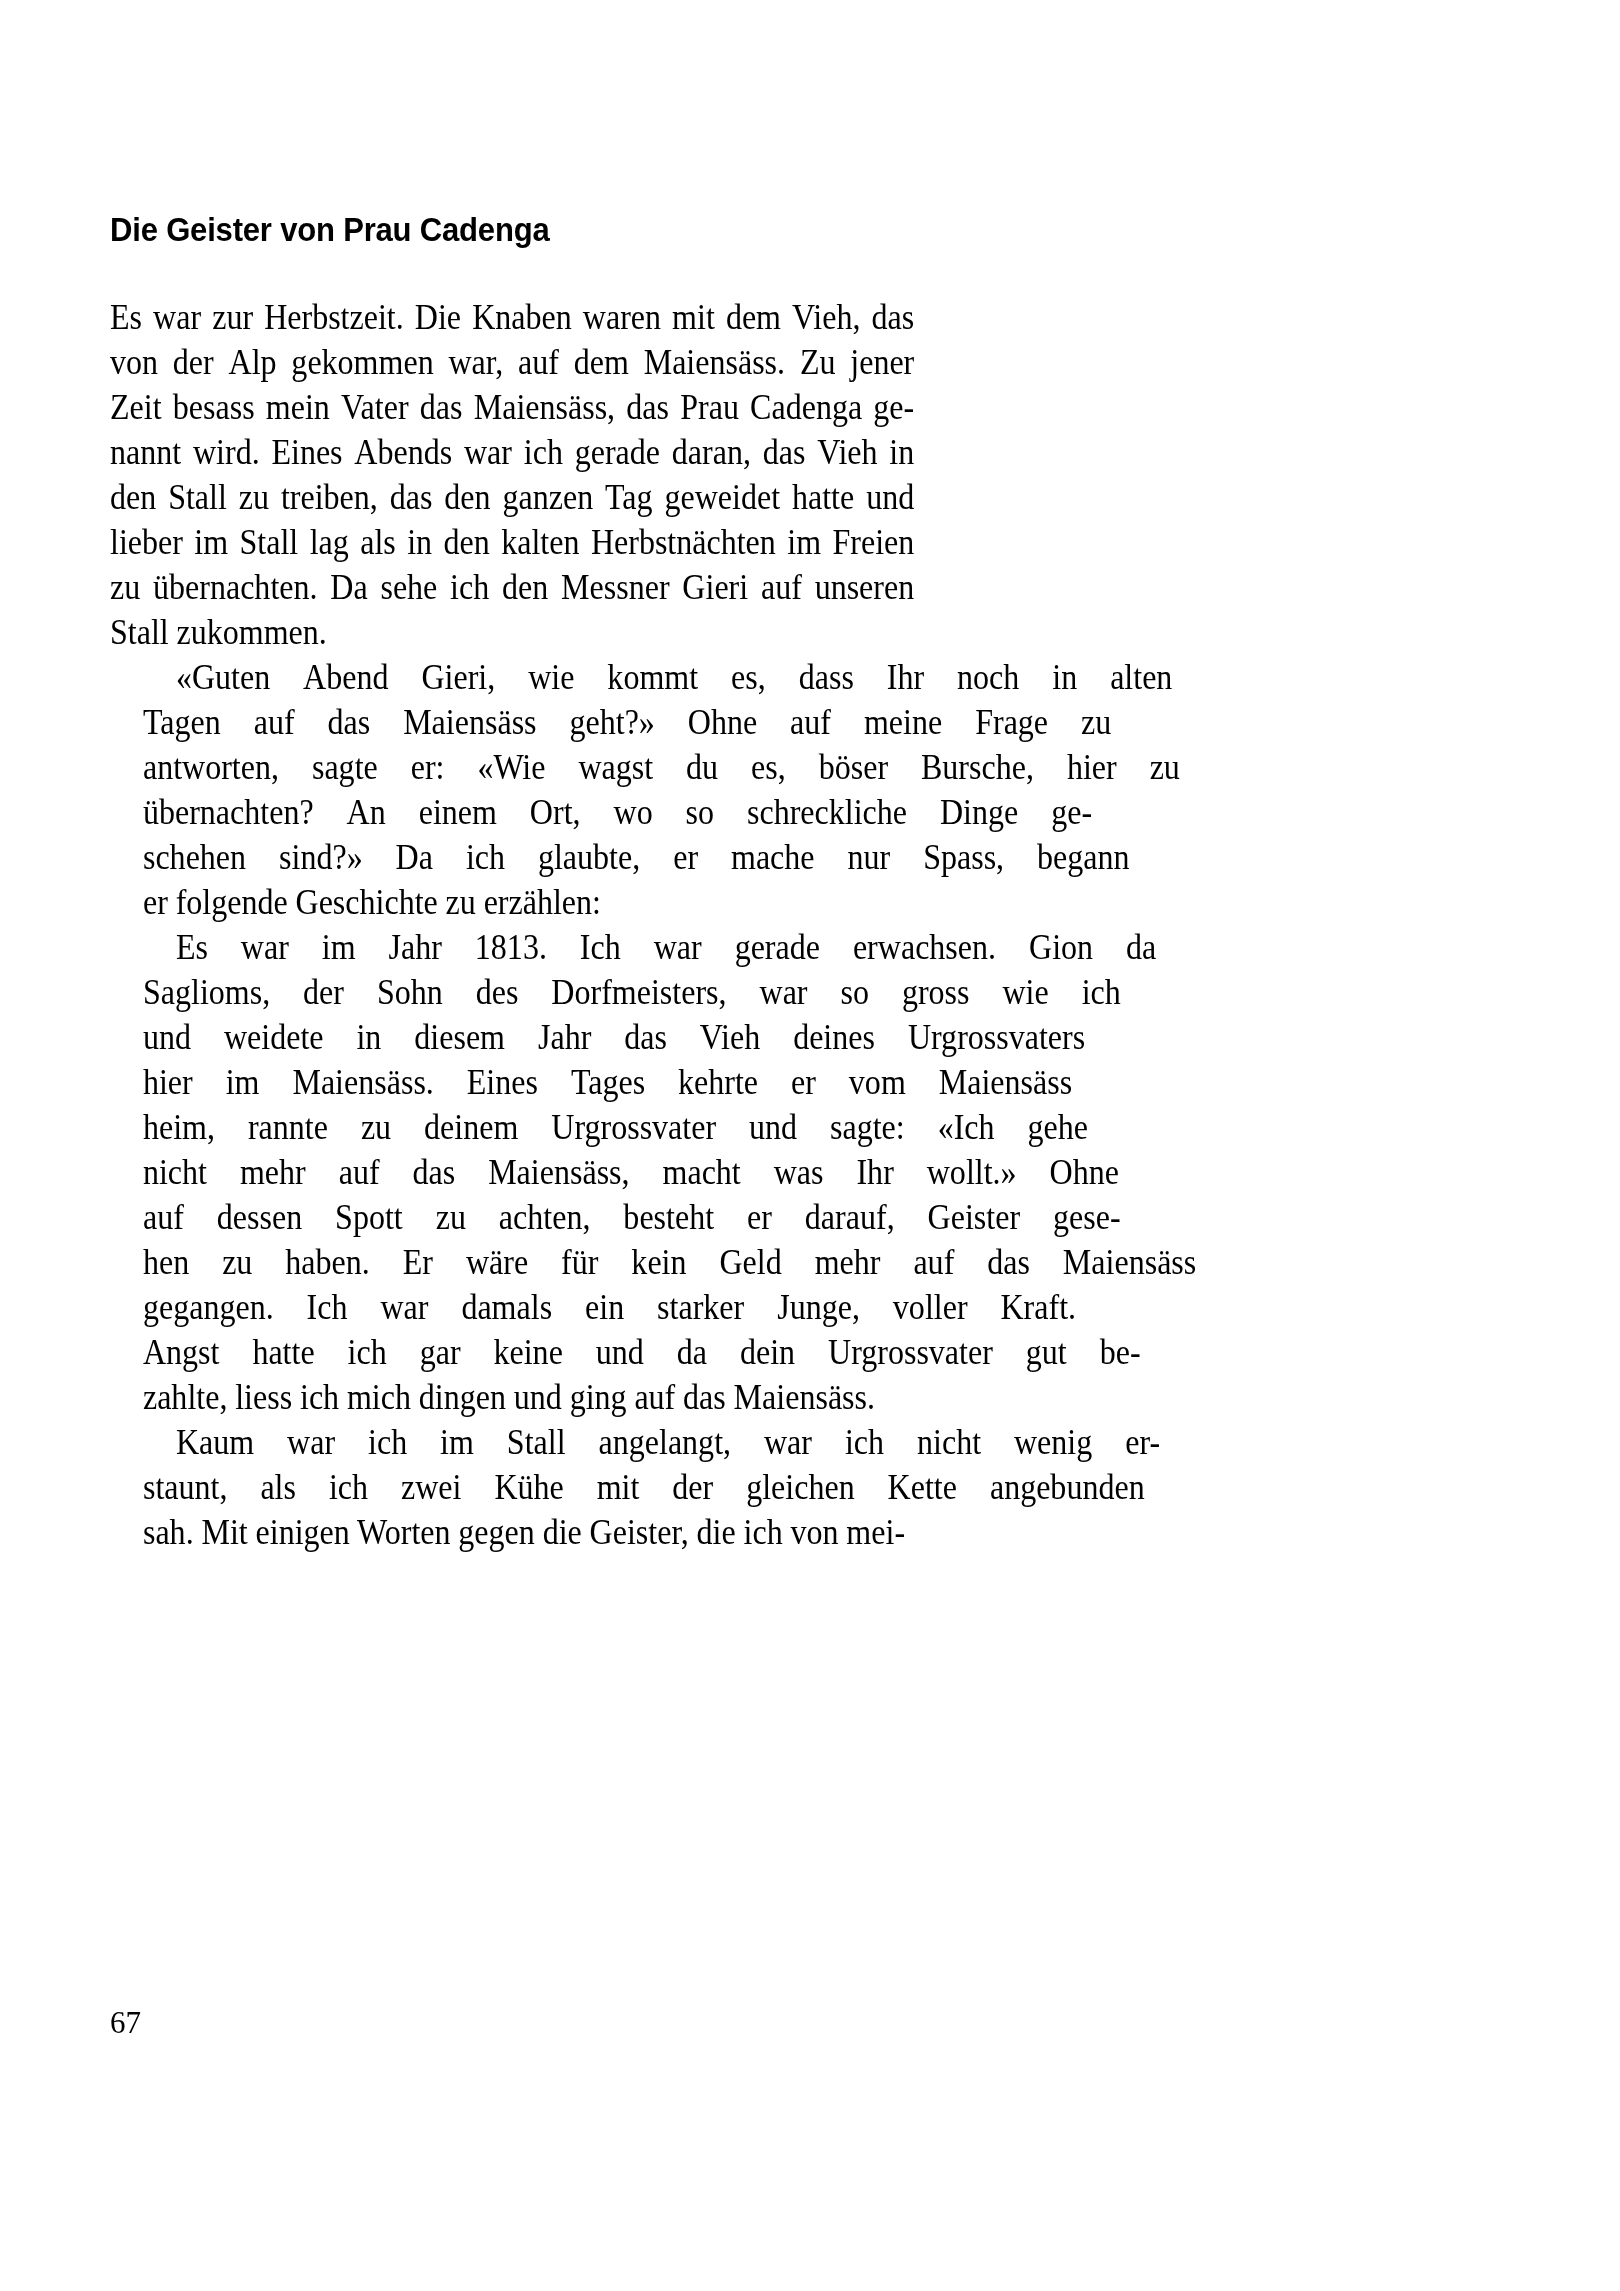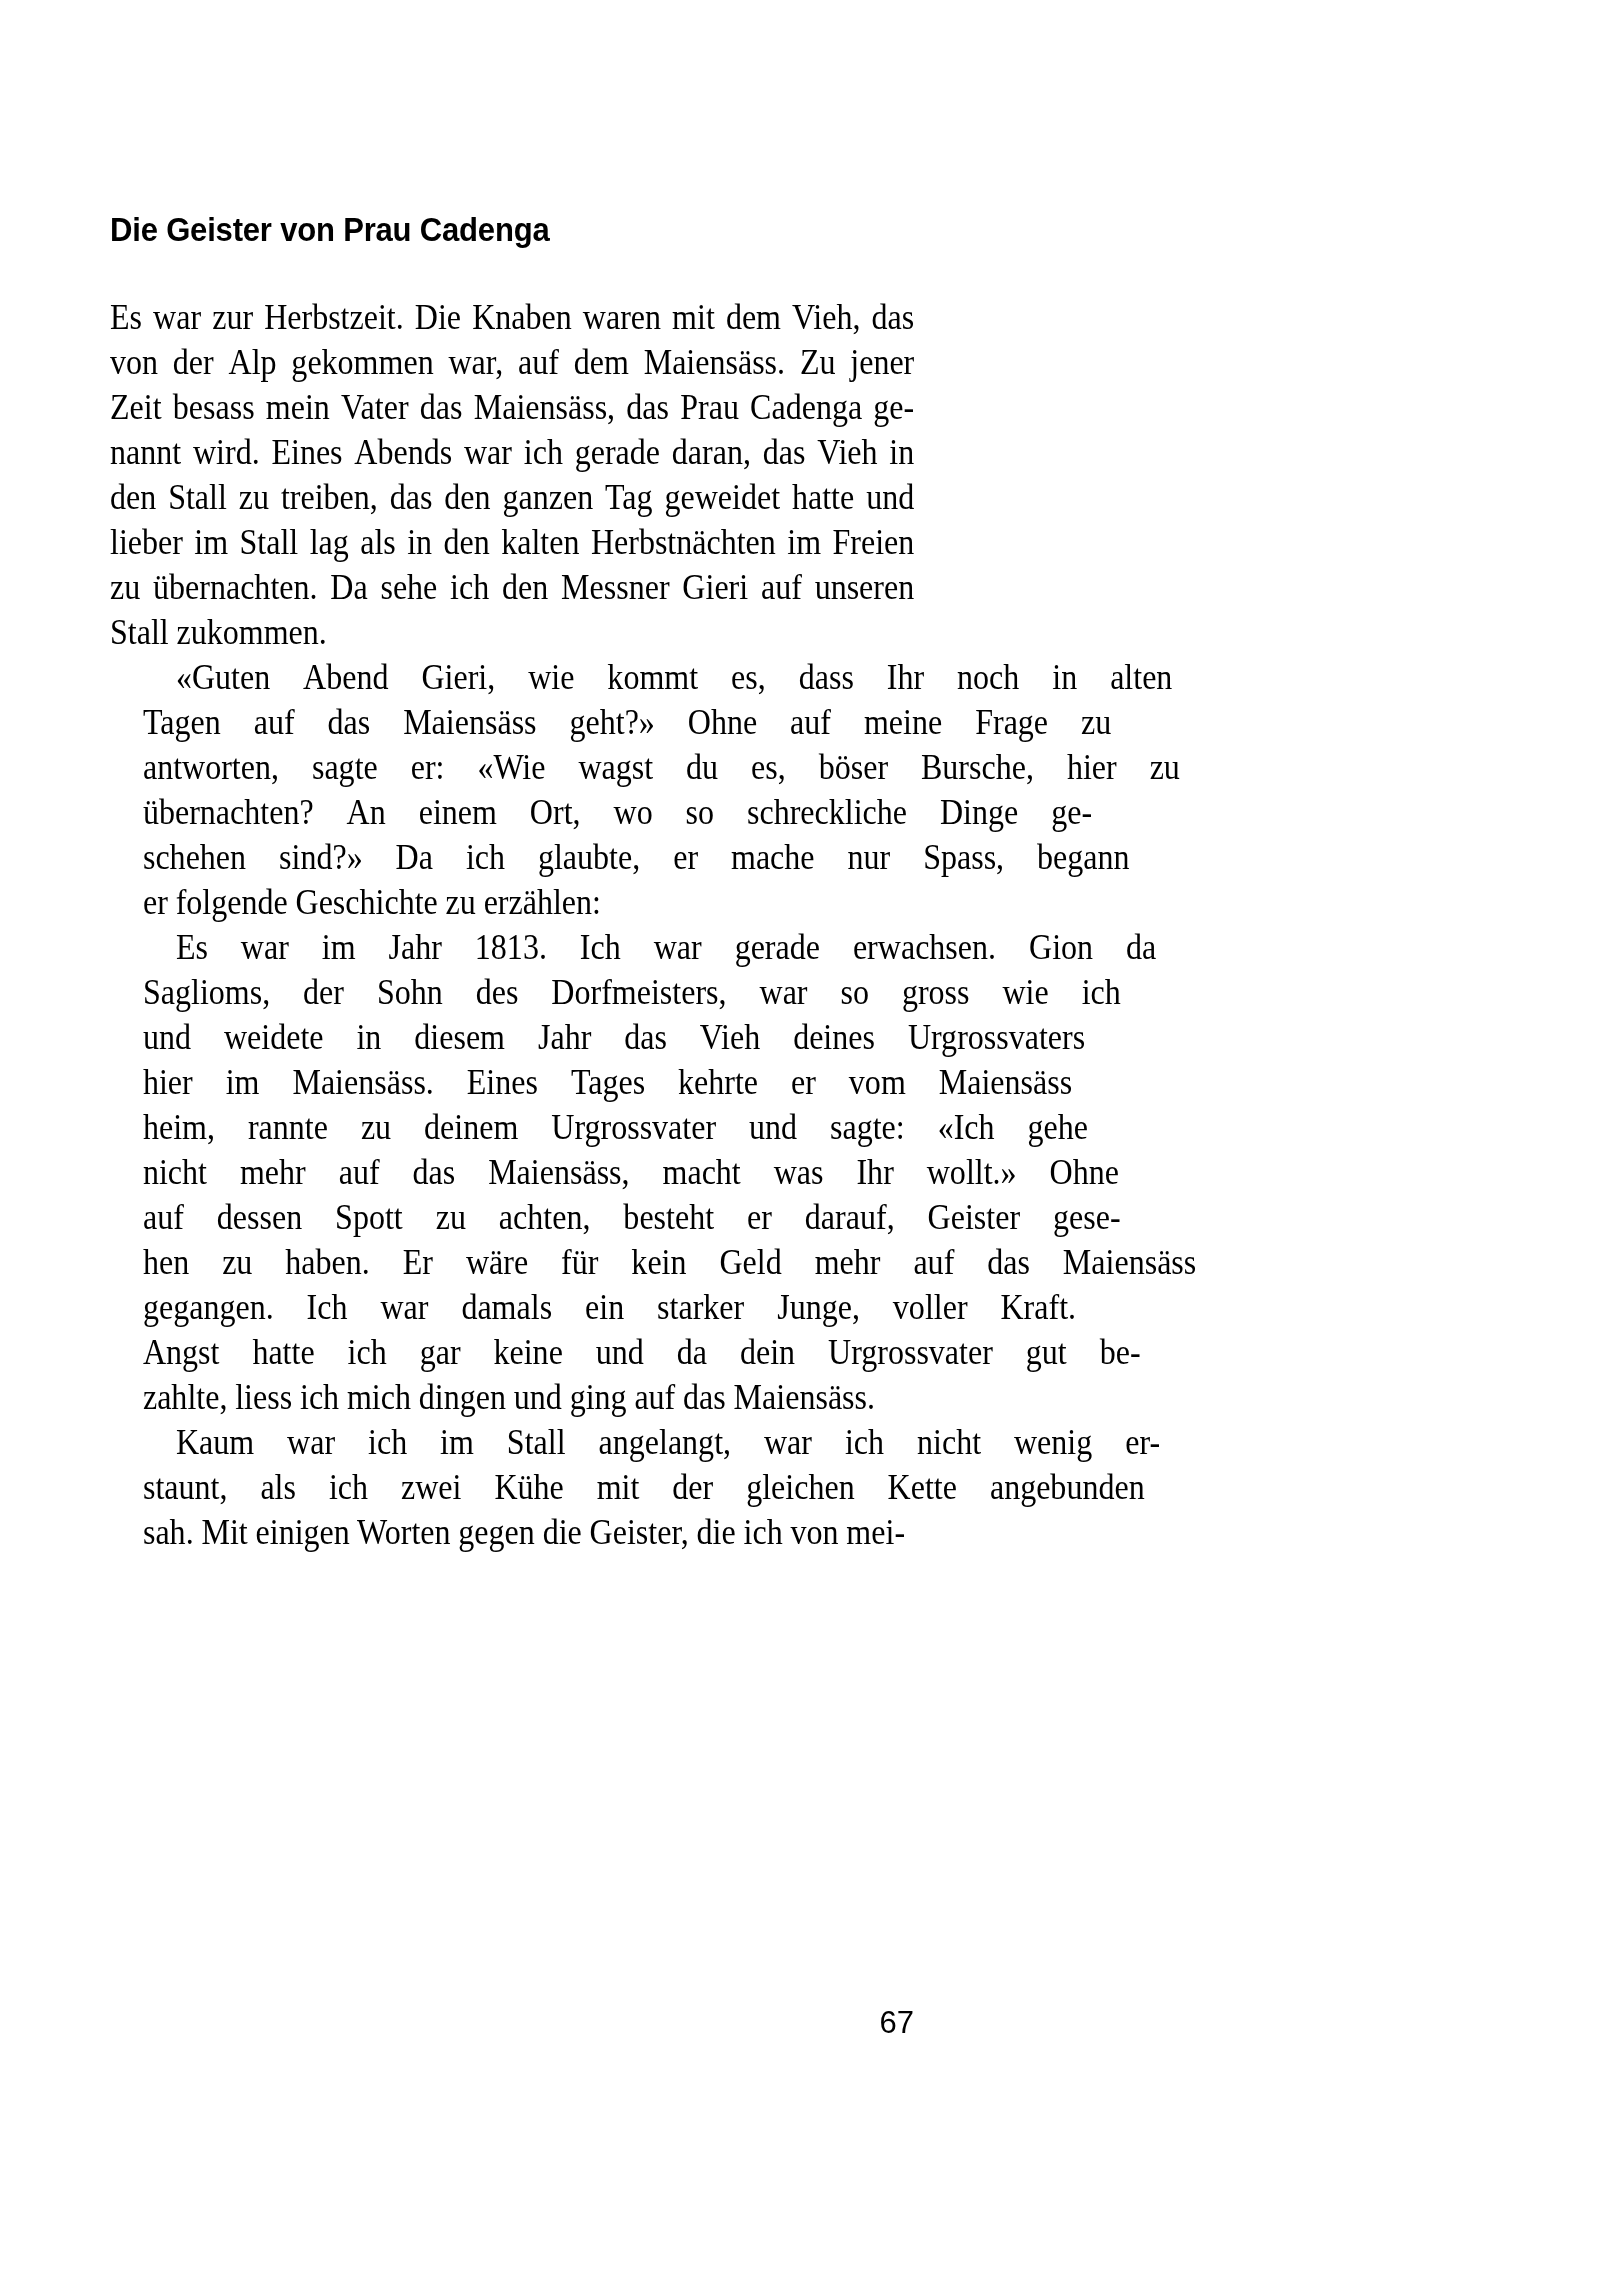--- a/index.html
+++ b/index.html
@@ -90,22 +90,22 @@
     display: inline-block;
     width: 36px;
     flex: 0 0 36px;
   }
 
   #page-number {
     position: absolute;
     left: 110px;
     top: 2004px;
     width: 804px;
-    text-align: right;
-    font-family: Liberation Sans, sans-serif;
+    text-align: left;
+    font-family: Liberation Serif, serif;
     font-size: 31px;
     line-height: 38px;
   }
 </style>
 </head>
 <body>
 
 <div id="page">
 
   <div id="content-column">

